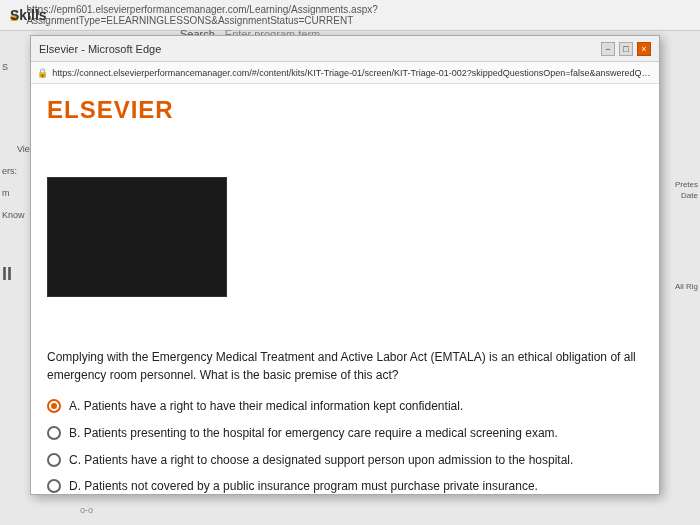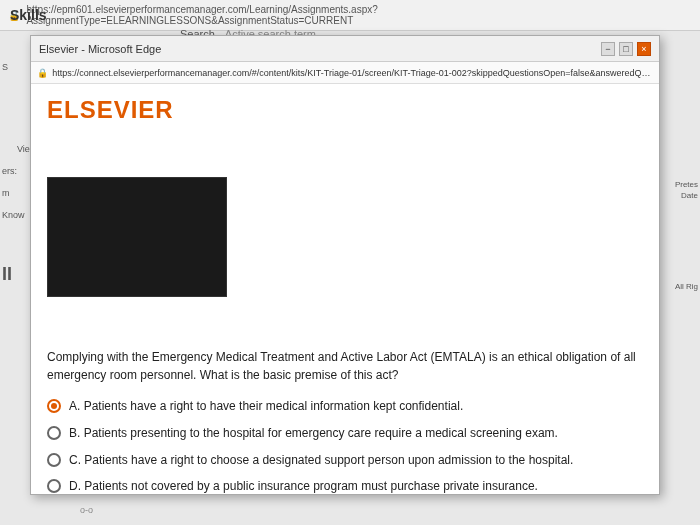--- a/index.html
+++ b/index.html
@@ -307,21 +307,21 @@
     <span class="bg-lock-icon">🔒</span>
     <span style="font-size:10px;color:#555;">https://epm601.elsevierperformancemanager.com/Learning/Assignments.aspx?AssignmentType=ELEARNINGLESSONS&amp;AssignmentStatus=CURRENT</span>
   </div>
 
   <div style="position:absolute; top:6px; left:10px;">
     <span style="font-size:14px;font-weight:bold;color:#333;">Skills</span>
   </div>
 
   <div class="bg-search-area">
     <span style="font-size:11px;color:#555;">Search</span>
-    <span style="font-size:11px;color:#888;">Active search term...</span>
+    <span style="font-size:11px;color:#888;">Enter program term...</span>
   </div>
 
   <div class="bg-left-labels">
     <div class="bg-label-item">S</div>
     <div class="bg-label-item" style="margin-top:60px;padding-left:17px;">Vie</div>
     <div class="bg-label-item">ers:</div>
     <div class="bg-label-item">m</div>
     <div class="bg-label-item" style="">Know</div>
     <div class="bg-label-item" style="margin-top:32px;font-size:18px;font-weight:bold;">II</div>
   </div>

